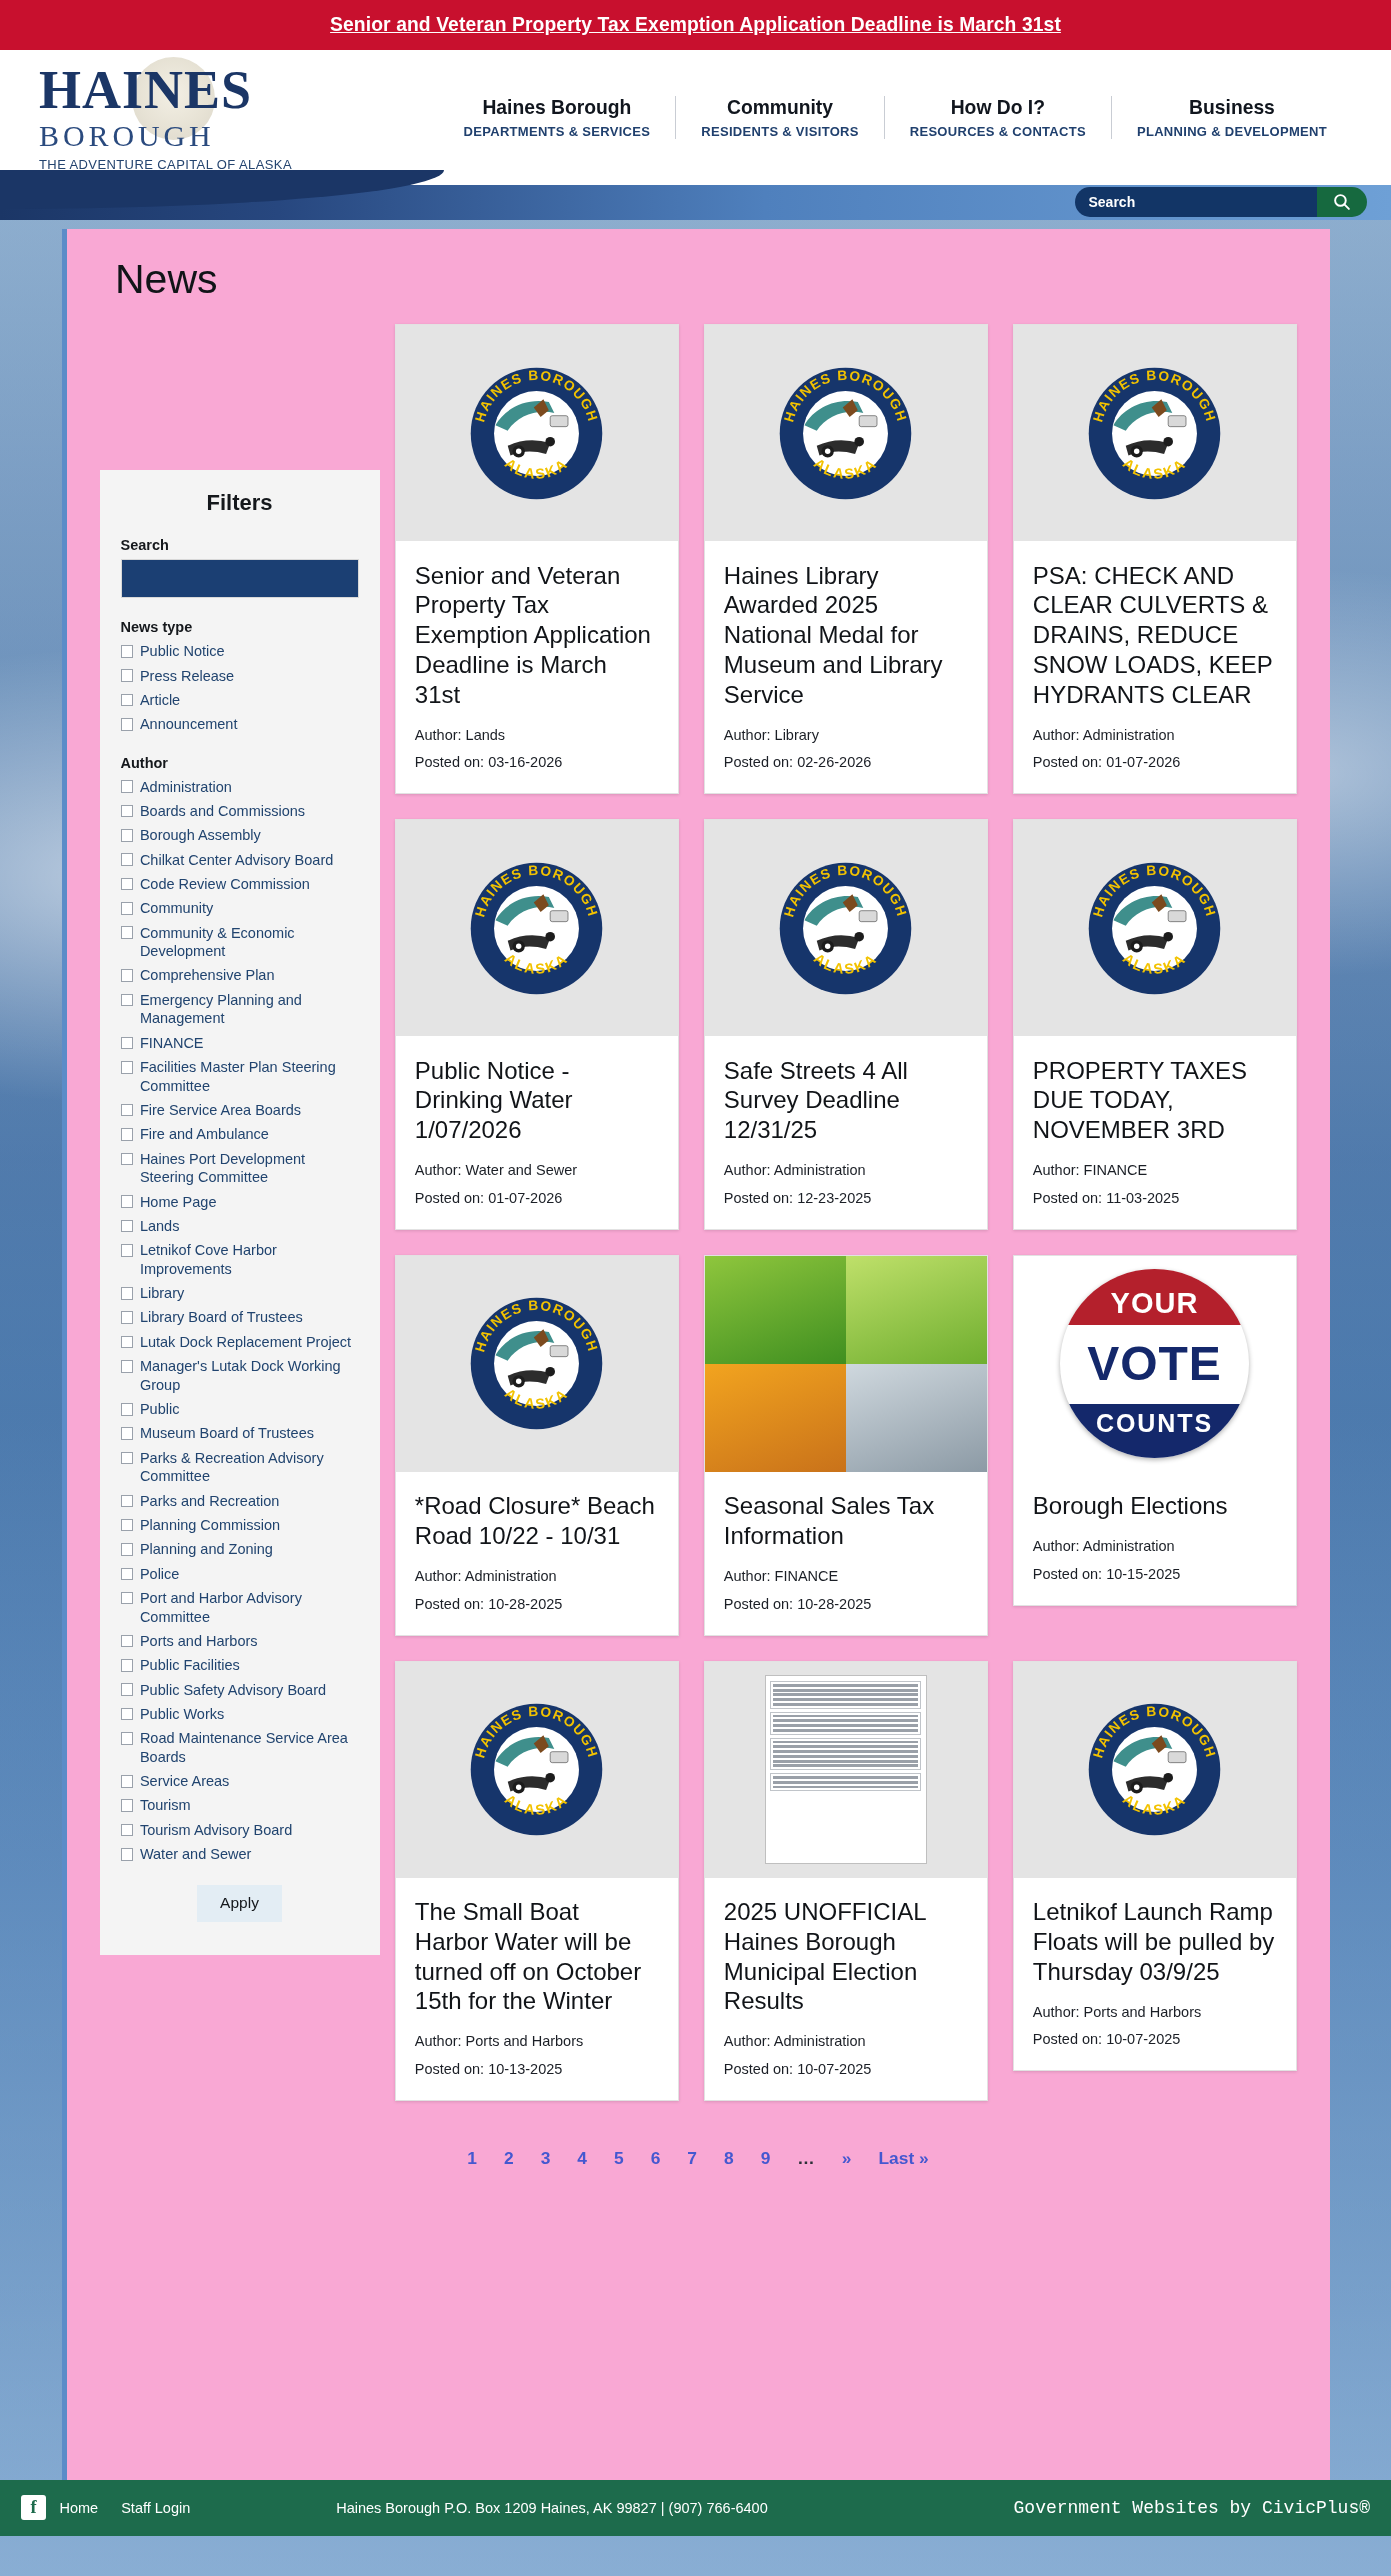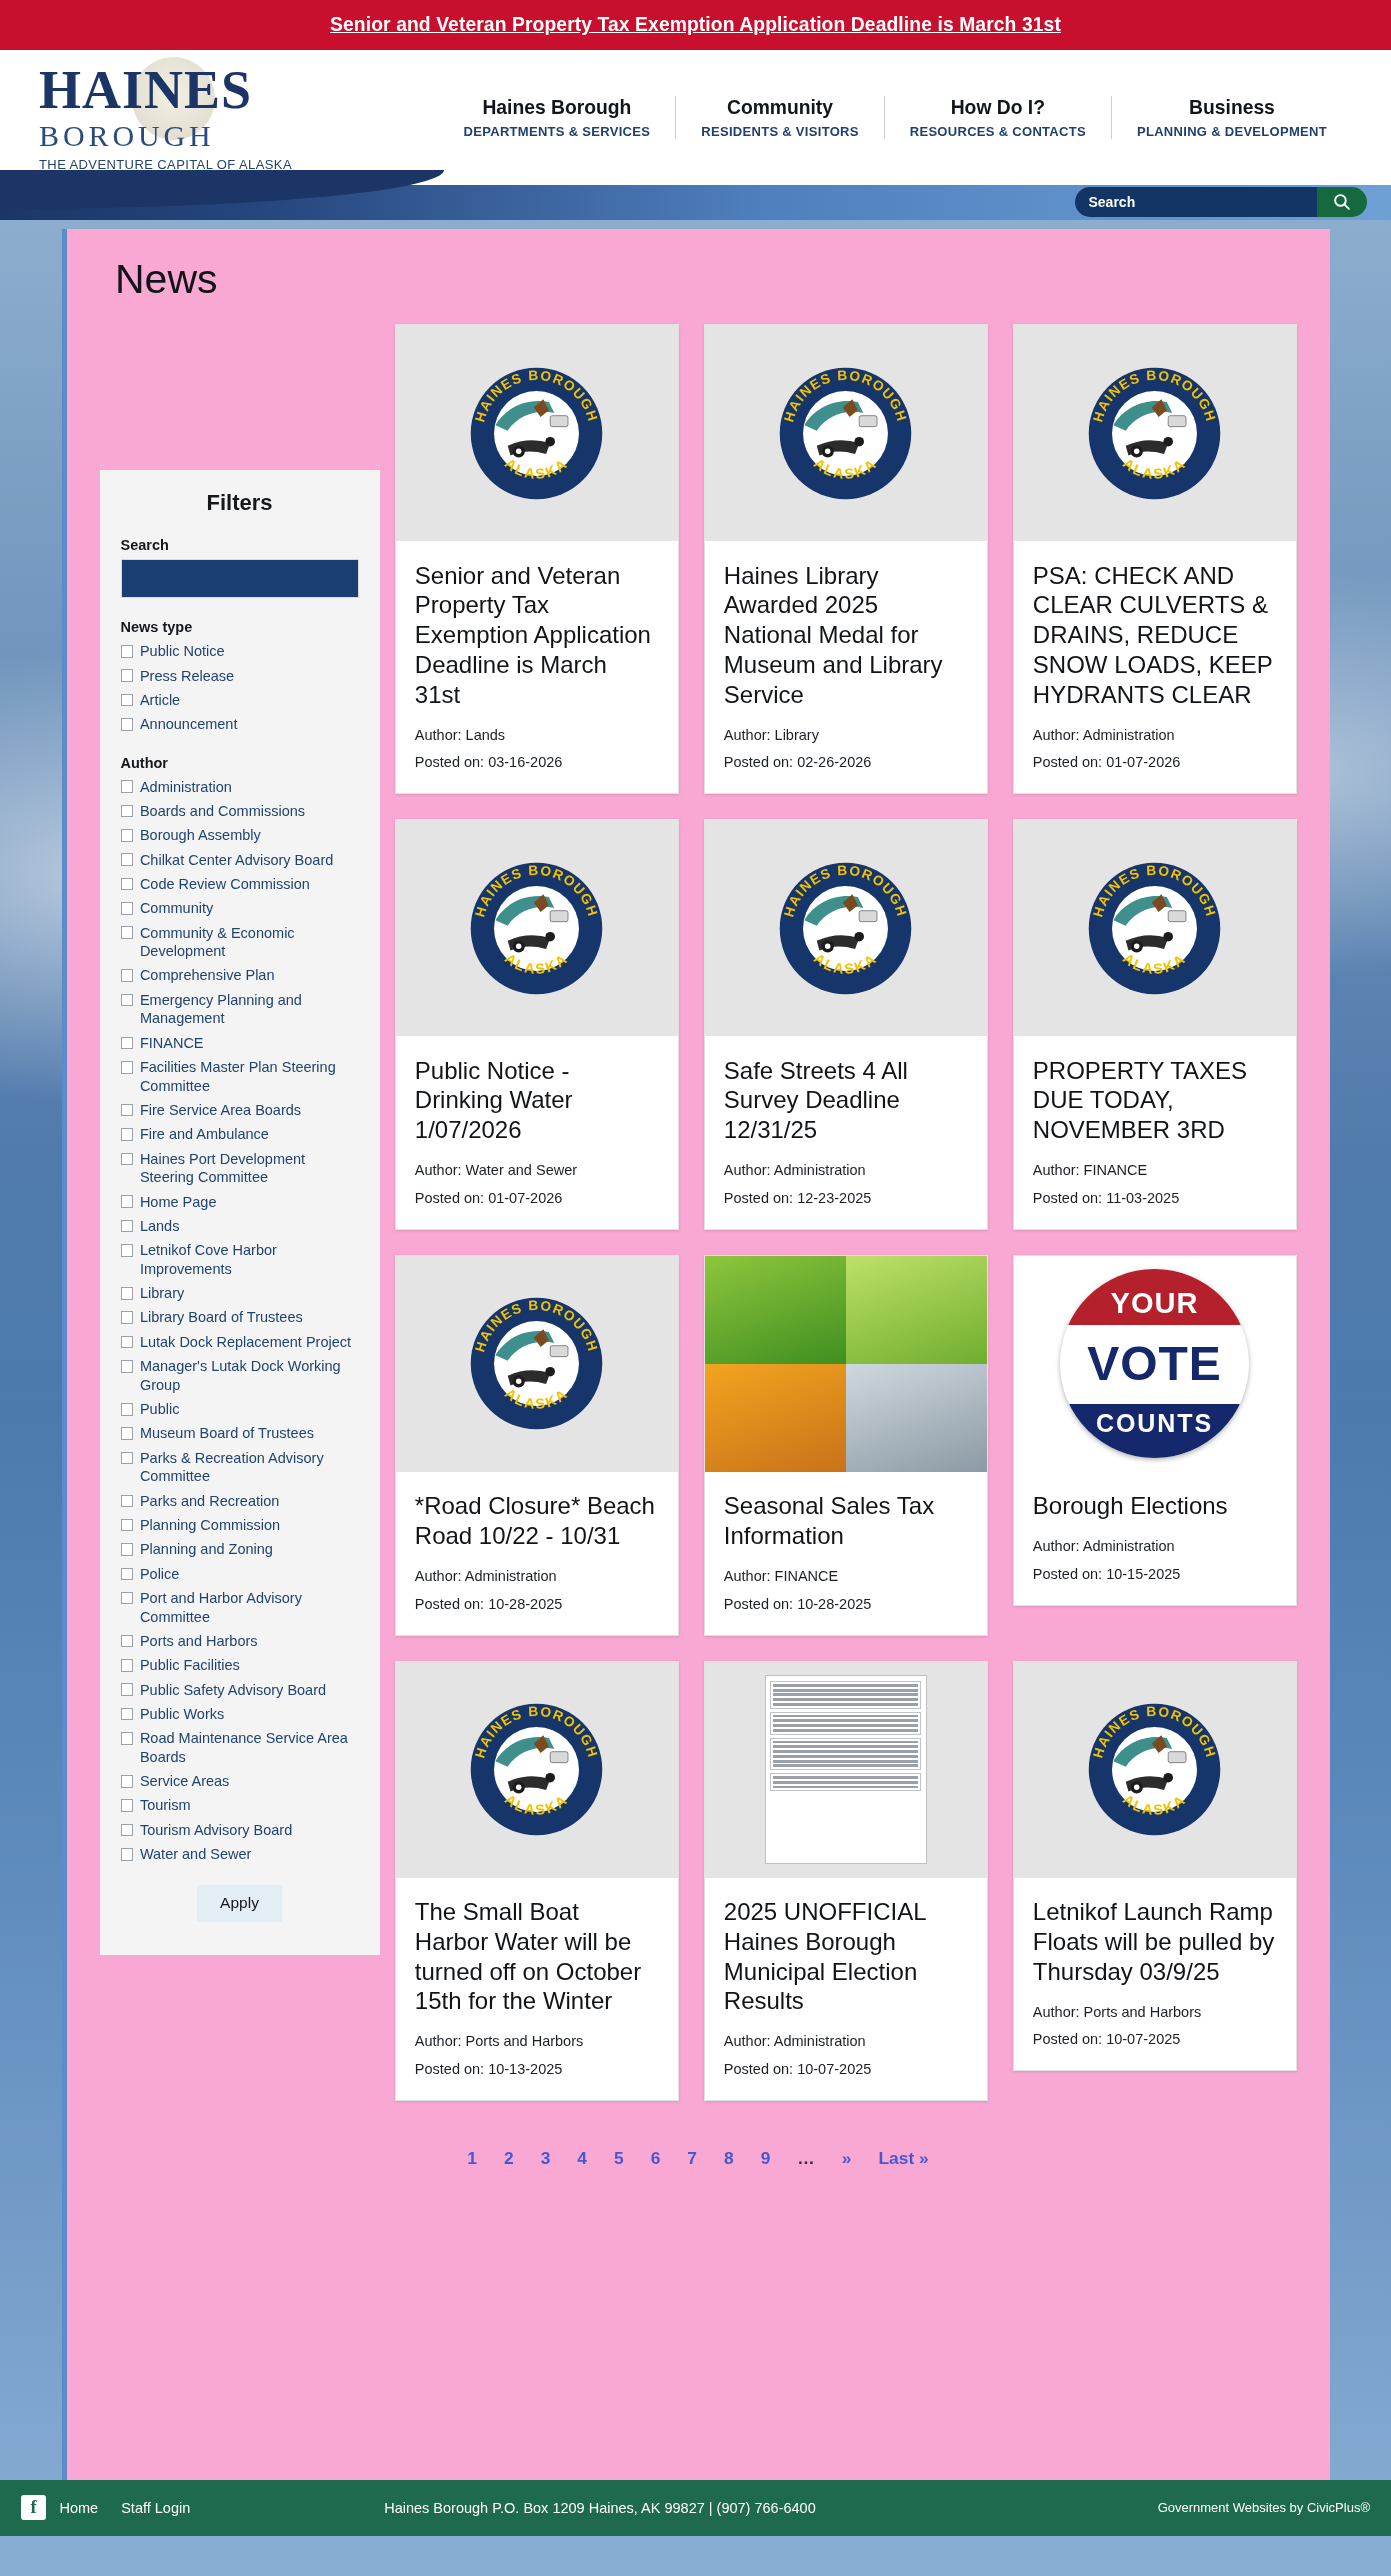--- a/index.html
+++ b/index.html
@@ -284,21 +284,21 @@
     color: #ffffff;
   }
   .fb-icon {
     width: 25px; height: 25px; background: #ffffff; color: #1d6b4c;
     font-weight: bold; font-size: 18.4px; font-family: "Liberation Serif", serif;
     display: flex; align-items: center; justify-content: center;
     border-radius: 2.9px; margin-right: 13.5px;
   }
   .footer-link { color:#ffffff; font-size: 14.5px; margin-right: 23px; text-decoration: none; }
   .footer-center { margin: 0 auto; font-size: 14.5px; }
-  .footer-right { font-size: 13px; margin-left: auto; }
+  .footer-right { font-size: 18px; margin-left: auto; font-family: Liberation Mono, monospace; }
 </style>
 </head>
 <body>
 
 <div class="bg-photo"></div>
 
 <div class="alert-bar">
   <a href="#">Senior and Veteran Property Tax Exemption Application Deadline is March 31st</a>
 </div>
 

